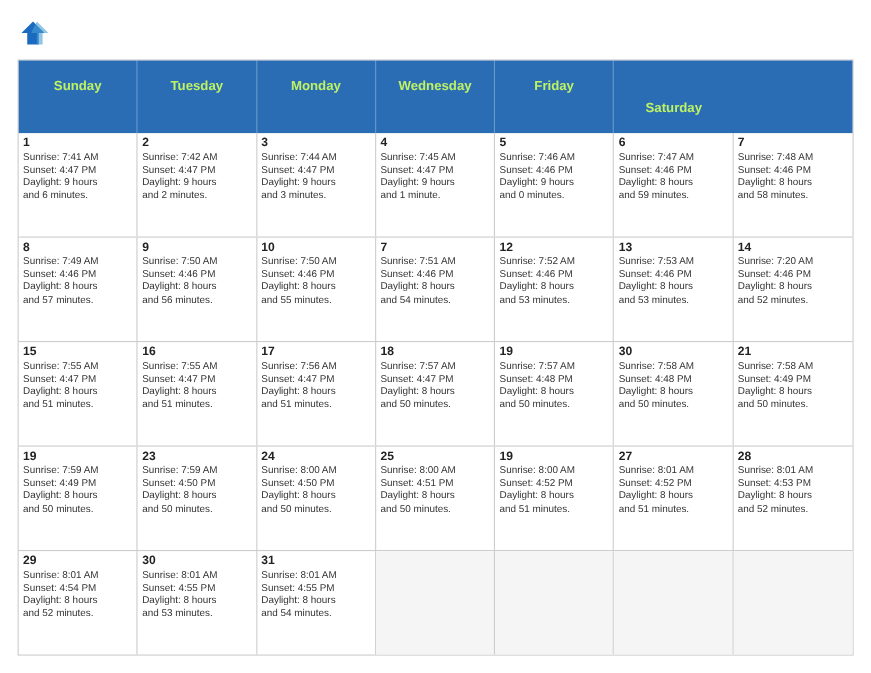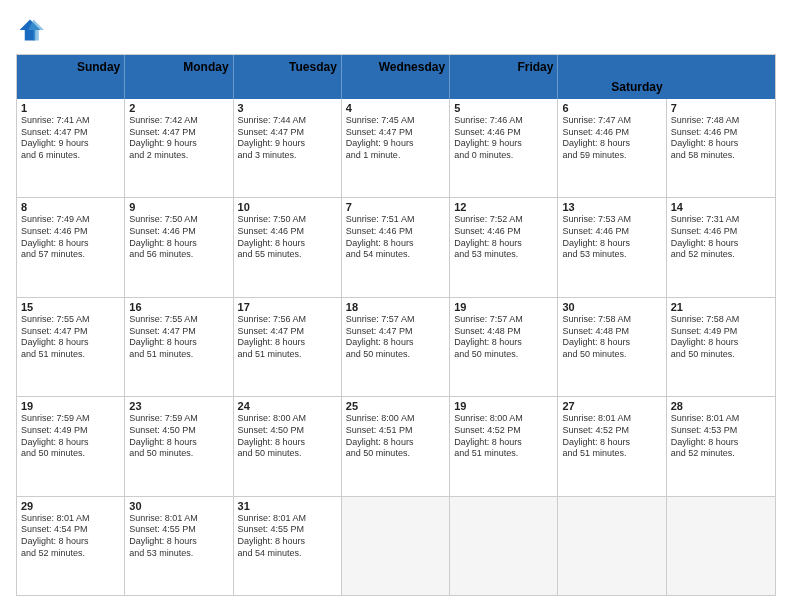--- a/index.html
+++ b/index.html
@@ -56,25 +56,25 @@
       display: flex;
       flex-direction: column;
       border: 1px solid #ccc;
     }
     .cal-header {
       display: grid;
       grid-template-columns: repeat(7, 1fr);
       background: #2a6db5;
     }
     .cal-header-cell {
-      color: #000000;
+      color: #bef264;
       font-size: 12px;
       font-weight: bold;
-      padding: 5px 4px;
-      text-align: right;
+      padding: 16px 4px;
+      text-align: center;
       border-right: 1px solid rgba(255,255,255,0.3);
     }
     .cal-header-cell:last-child { border-right: none; margin-top: 20px; }
     .cal-body {
       flex: 1;
       display: flex;
       flex-direction: column;
     }
     .cal-row {
       display: grid;
@@ -125,22 +125,22 @@
     </div>
     <div class="title-block">
       <div class="month-year"></div>
       <div class="location"></div>
     </div>
   </div>
 
   <div class="calendar">
     <div class="cal-header" id="cal-header">
         <div class="cal-header-cell">Sunday</div>
+        <div class="cal-header-cell">Tuesday</div>
         <div class="cal-header-cell">Monday</div>
-        <div class="cal-header-cell">Tuesday</div>
         <div class="cal-header-cell">Wednesday</div>
         <div class="cal-header-cell">Friday</div>
         <div class="cal-header-cell">Saturday</div>
       </div>
     <div class="cal-body" id="cal-body">
         <div class="cal-row">
           <div class="cal-cell">
             <span class="day-num">1</span>
             <span class="cell-line">Sunrise: 7:41 AM</span>
             <span class="cell-line">Sunset: 4:47 PM</span>
@@ -228,21 +228,21 @@
           </div>
           <div class="cal-cell">
             <span class="day-num">13</span>
             <span class="cell-line">Sunrise: 7:53 AM</span>
             <span class="cell-line">Sunset: 4:46 PM</span>
             <span class="cell-line">Daylight: 8 hours</span>
             <span class="cell-line">and 53 minutes.</span>
           </div>
           <div class="cal-cell">
             <span class="day-num">14</span>
-            <span class="cell-line">Sunrise: 7:31 AM</span>
+            <span class="cell-line">Sunrise: 7:20 AM</span>
             <span class="cell-line">Sunset: 4:46 PM</span>
             <span class="cell-line">Daylight: 8 hours</span>
             <span class="cell-line">and 52 minutes.</span>
           </div>
         </div>
         <div class="cal-row">
           <div class="cal-cell">
             <span class="day-num">15</span>
             <span class="cell-line">Sunrise: 7:55 AM</span>
             <span class="cell-line">Sunset: 4:47 PM</span>

